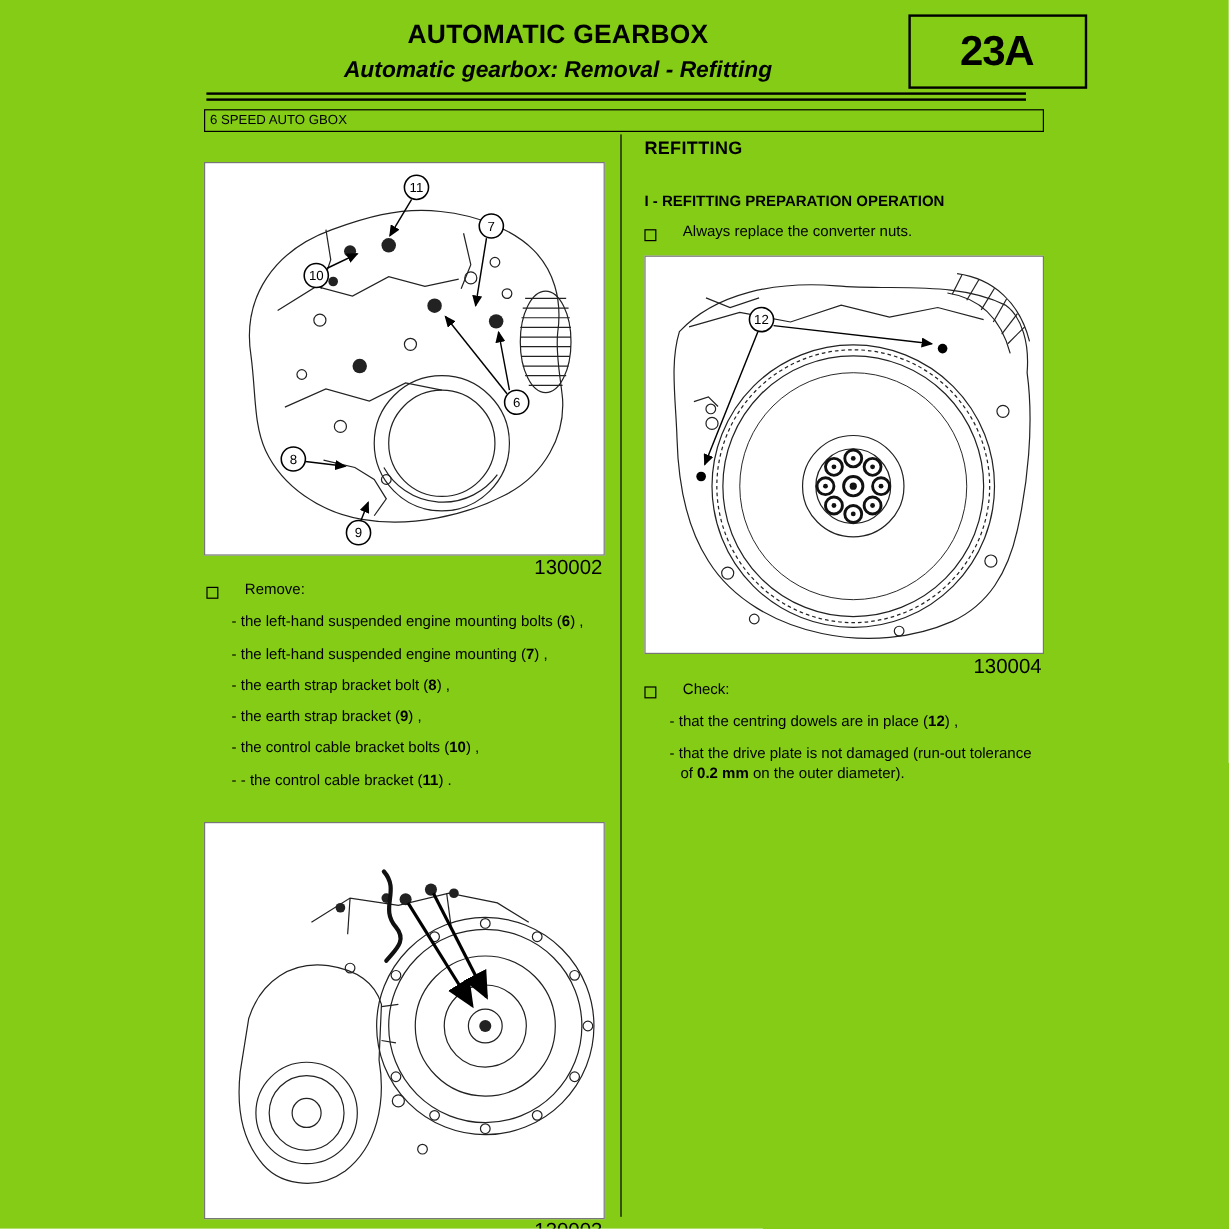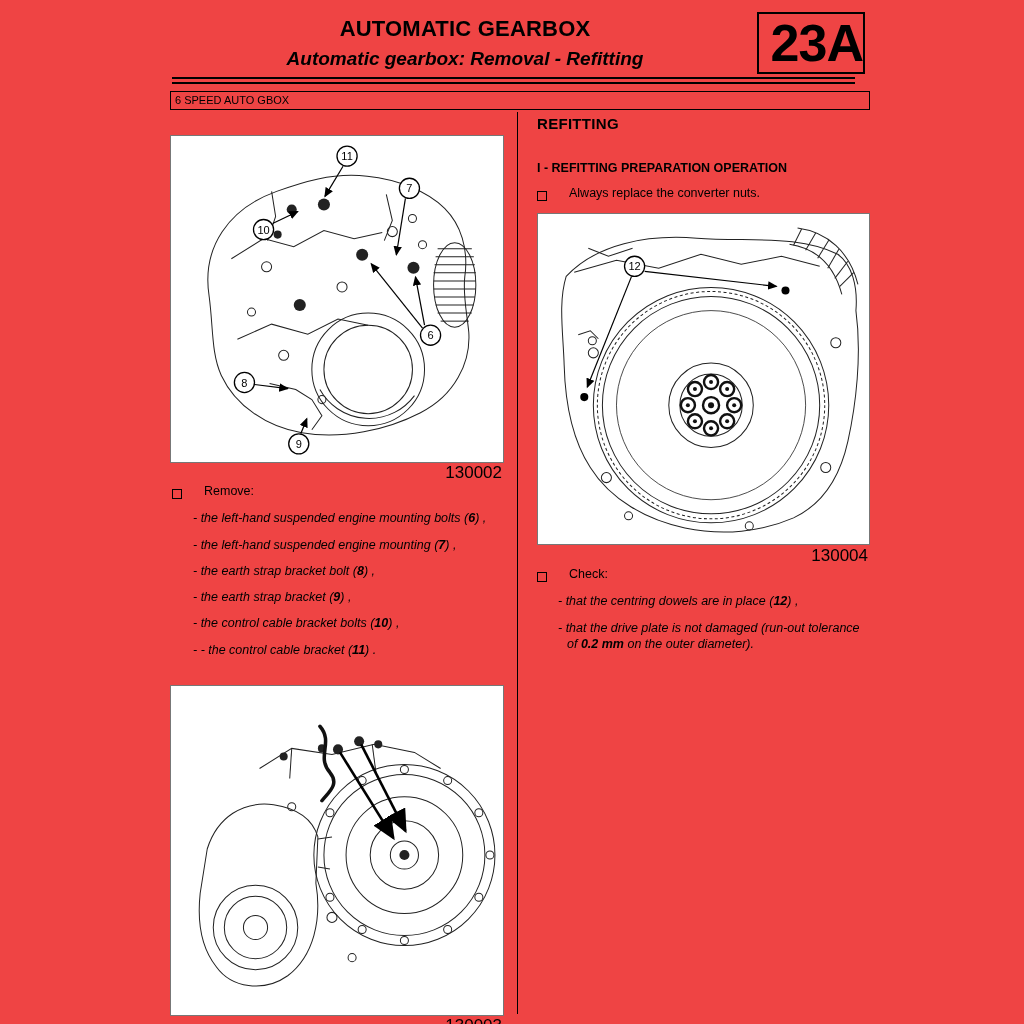--- a/index.html
+++ b/index.html
@@ -1,26 +1,26 @@
 <!DOCTYPE html>
 <html><head>
 <meta charset="utf-8">
 <style>
   html,body{margin:0;padding:0;background:#fff;}
   .page{
-    position:relative;width:1024px;height:1024px;background:#ef4444;overflow:hidden;
+    position:relative;width:1024px;height:1024px;background:#84cc16;overflow:hidden;
     font-family:"Liberation Sans",sans-serif;color:#000;
   }
   
   .page-title{position:absolute;left:170px;top:16px;width:590px;text-align:center;
     font-size:22px;font-weight:bold;letter-spacing:.2px;}
   .page-subtitle{position:absolute;left:170px;top:48px;width:590px;text-align:center;
     font-size:19px;font-weight:bold;font-style:italic;}
   .code-box{position:absolute;left:757px;top:12px;width:104px;height:58px;border:2px solid #000;
-    display:flex;align-items:center;justify-content:flex-end;font-size:52px;font-weight:bold;letter-spacing:-1px;}
+    display:flex;align-items:center;justify-content:flex-start;font-size:35px;font-weight:bold;letter-spacing:-1px;padding-left:41px;}
   .double-rule{position:absolute;left:172px;top:77px;width:683px;height:3px;
     border-top:2px solid #000;border-bottom:2px solid #000;}
   .variant-box{position:absolute;left:170px;top:91px;width:694px;height:17px;border:1px solid #000;
     font-size:11px;line-height:17px;padding-left:4px;box-sizing:content-box;}
   .col-divider{position:absolute;left:517px;top:112px;width:1px;height:902px;background:#000;}
 
   
   .fig{position:absolute;border:1px solid #777;background:#fff;}
   .fig svg{display:block;width:100%;height:100%;}
   .fig1{left:170px;top:135px;width:332px;height:326px;}
@@ -30,21 +30,21 @@
   .fig1-num{left:170px;top:463px;width:332px;}
   .fig2-num{left:537px;top:546px;width:331px;}
   .fig3-num{left:170px;top:1016px;width:332px;}
 
   
   .body-text{font-size:12.5px;line-height:1.3;}
   .check-line{display:flex;align-items:flex-end;gap:15px;}
   .sq{display:inline-block;width:8px;height:8px;border:1.3px solid #000;margin-right:7px;margin-top:2px;flex:none;}
   .remove-block{position:absolute;left:172px;top:483px;width:332px;}
   .items{margin-top:11px;margin-left:12px;width:316px;}
-  .item{padding-left:18px;text-indent:-9px;margin-bottom:10px;font-style:italic;}
+  .item{padding-left:18px;text-indent:-9px;margin-bottom:10px;}
   .item b{font-weight:bold;}
   .refitting-heading{position:absolute;left:537px;top:115px;font-size:15px;font-weight:bold;letter-spacing:.3px;}
   .refitting-sub{position:absolute;left:537px;top:161px;font-size:12.5px;font-weight:bold;}
   .note-line{position:absolute;left:537px;top:185px;width:330px;}
   .check-block{position:absolute;left:537px;top:566px;width:333px;}
 </style>
 </head>
 <body>
 
 <div class="page">

